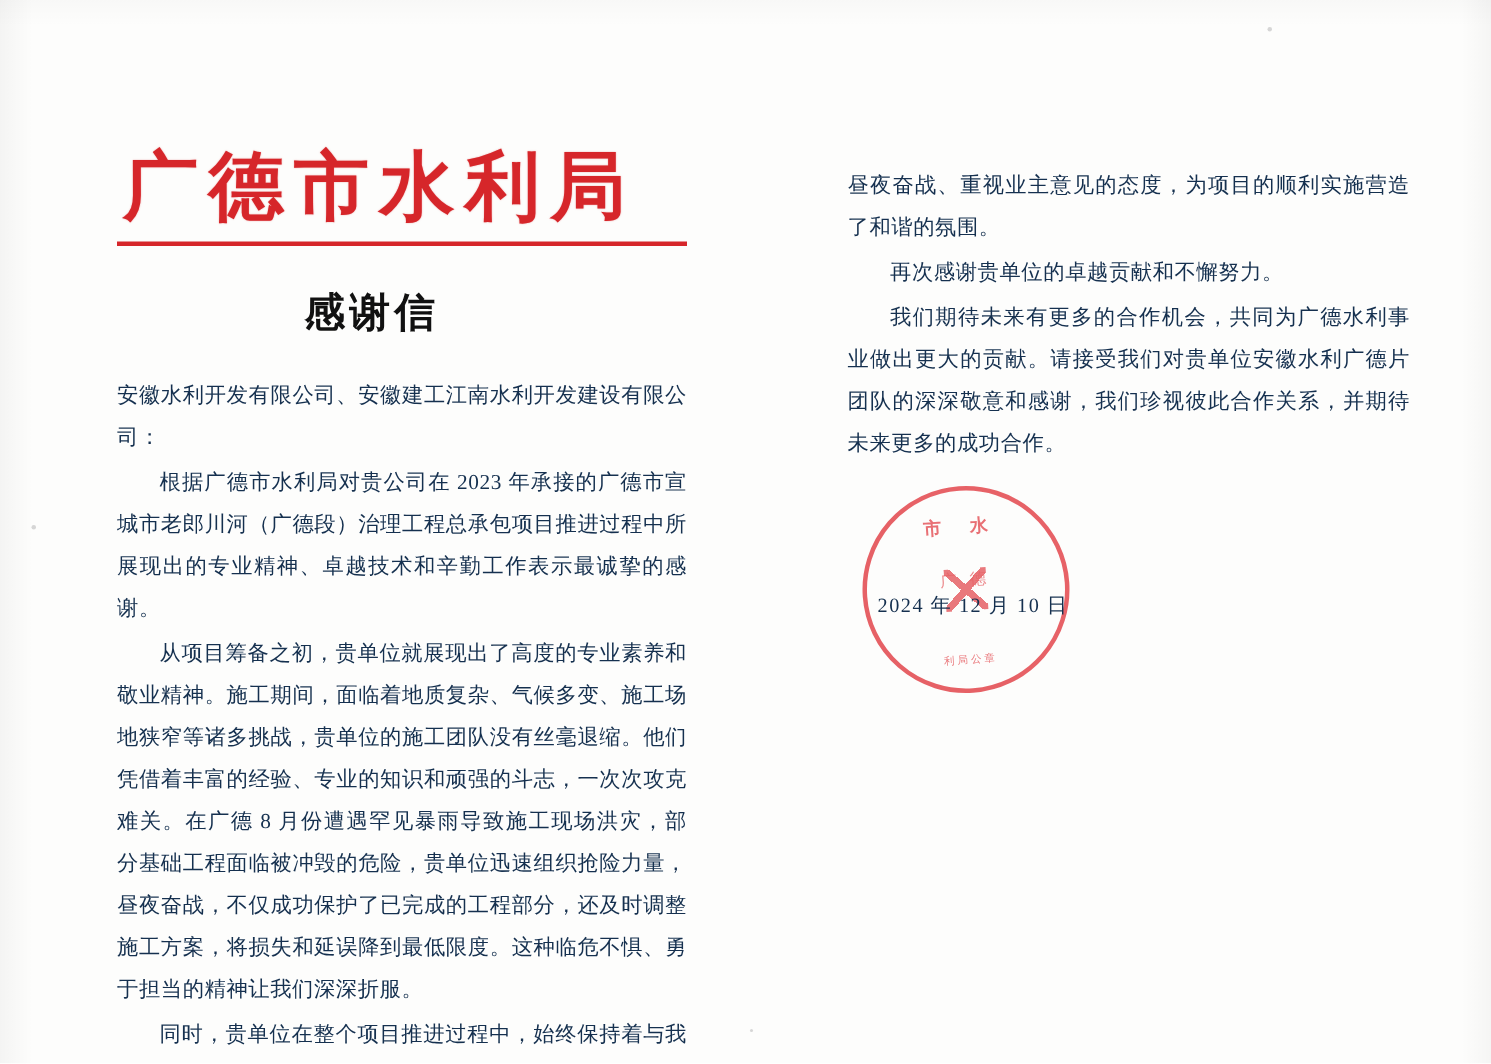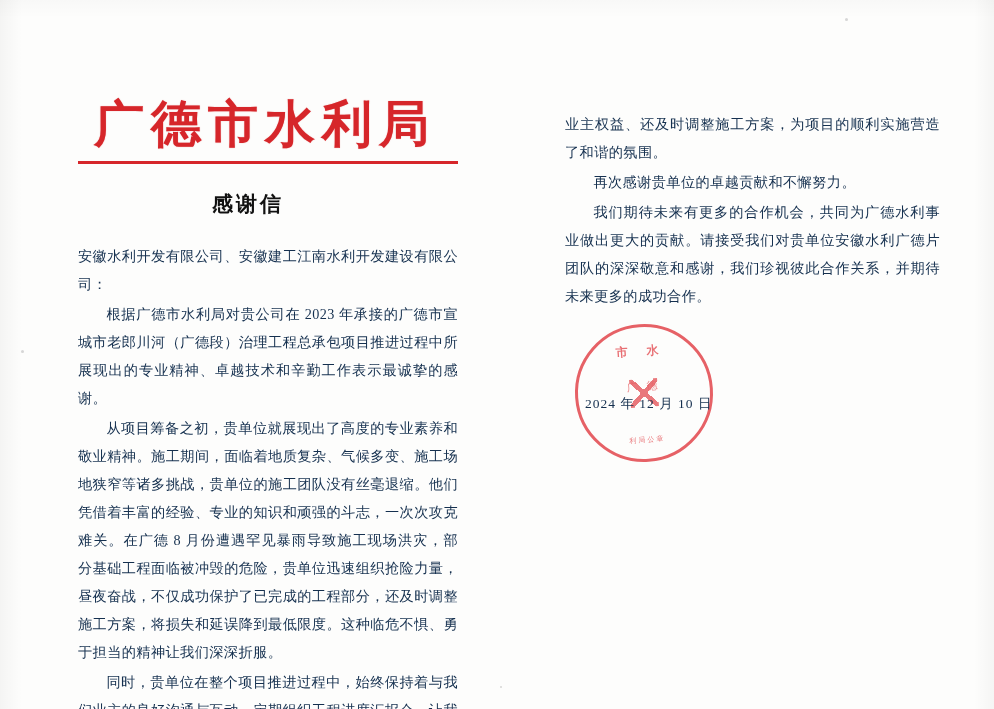--- a/index.html
+++ b/index.html
@@ -50,32 +50,32 @@
   }
 
   .letterhead {
     font-family: "DejaVu Serif", "Liberation Serif", serif;
     font-weight: bold;
     color: #d6262a;
     font-size: 50px;
     letter-spacing: 7px;
     line-height: 1.1;
     white-space: nowrap;
-    margin: 0 0 10px 16px;
+    margin: 0 0 10px 4px;
     text-shadow: 0 0 1px rgba(214,38,42,0.5);
   }
   .rule {
     height: 3px;
     background: #d6262a;
     width: 380px;
     margin-bottom: 26px;
   }
   .doc-title {
     text-align: center;
-    font-size: 21px;
+    font-size: 27px;
     font-weight: bold;
     letter-spacing: 3px;
     margin: 0 0 24px 0;
     color: #111;
     width: 340px;
   }
   p.body-text {
     font-size: 14.2px;
     line-height: 28px;
     margin: 0 0 2px 0;
@@ -192,21 +192,21 @@
       <p class="body-text indent">根据广德市水利局对贵公司在 2023 年承接的广德市宣城市老郎川河（广德段）治理工程总承包项目推进过程中所展现出的专业精神、卓越技术和辛勤工作表示最诚挚的感谢。</p>
 
       <p class="body-text indent">从项目筹备之初，贵单位就展现出了高度的专业素养和敬业精神。施工期间，面临着地质复杂、气候多变、施工场地狭窄等诸多挑战，贵单位的施工团队没有丝毫退缩。他们凭借着丰富的经验、专业的知识和顽强的斗志，一次次攻克难关。在广德 8 月份遭遇罕见暴雨导致施工现场洪灾，部分基础工程面临被冲毁的危险，贵单位迅速组织抢险力量，昼夜奋战，不仅成功保护了已完成的工程部分，还及时调整施工方案，将损失和延误降到最低限度。这种临危不惧、勇于担当的精神让我们深深折服。</p>
 
       <p class="body-text indent">同时，贵单位在整个项目推进过程中，始终保持着与我们业主的良好沟通与互动。定期组织工程进度汇报会，让我们及时了解工程进展情况，对于我们提出的关于施工安排等方面的疑问和建议，都能虚心倾听并认真答复与妥善处理。这种尊重</p>
 
     </div>
 
     <div class="col-right right-block">
 
-      <p class="body-text">业主权益、还及时调整施工方案，为项目的顺利实施营造了和谐的氛围。</p>
+      <p class="body-text">昼夜奋战、重视业主意见的态度，为项目的顺利实施营造了和谐的氛围。</p>
 
       <p class="body-text indent">再次感谢贵单位的卓越贡献和不懈努力。</p>
 
       <p class="body-text indent">我们期待未来有更多的合作机会，共同为广德水利事业做出更大的贡献。请接受我们对贵单位安徽水利广德片团队的深深敬意和感谢，我们珍视彼此合作关系，并期待未来更多的成功合作。</p>
 
       <div class="signature-area">
 
         <div class="seal">
           <div class="seal-top-text">市  水</div>
           <div class="seal-mid-text">广  德</div>

